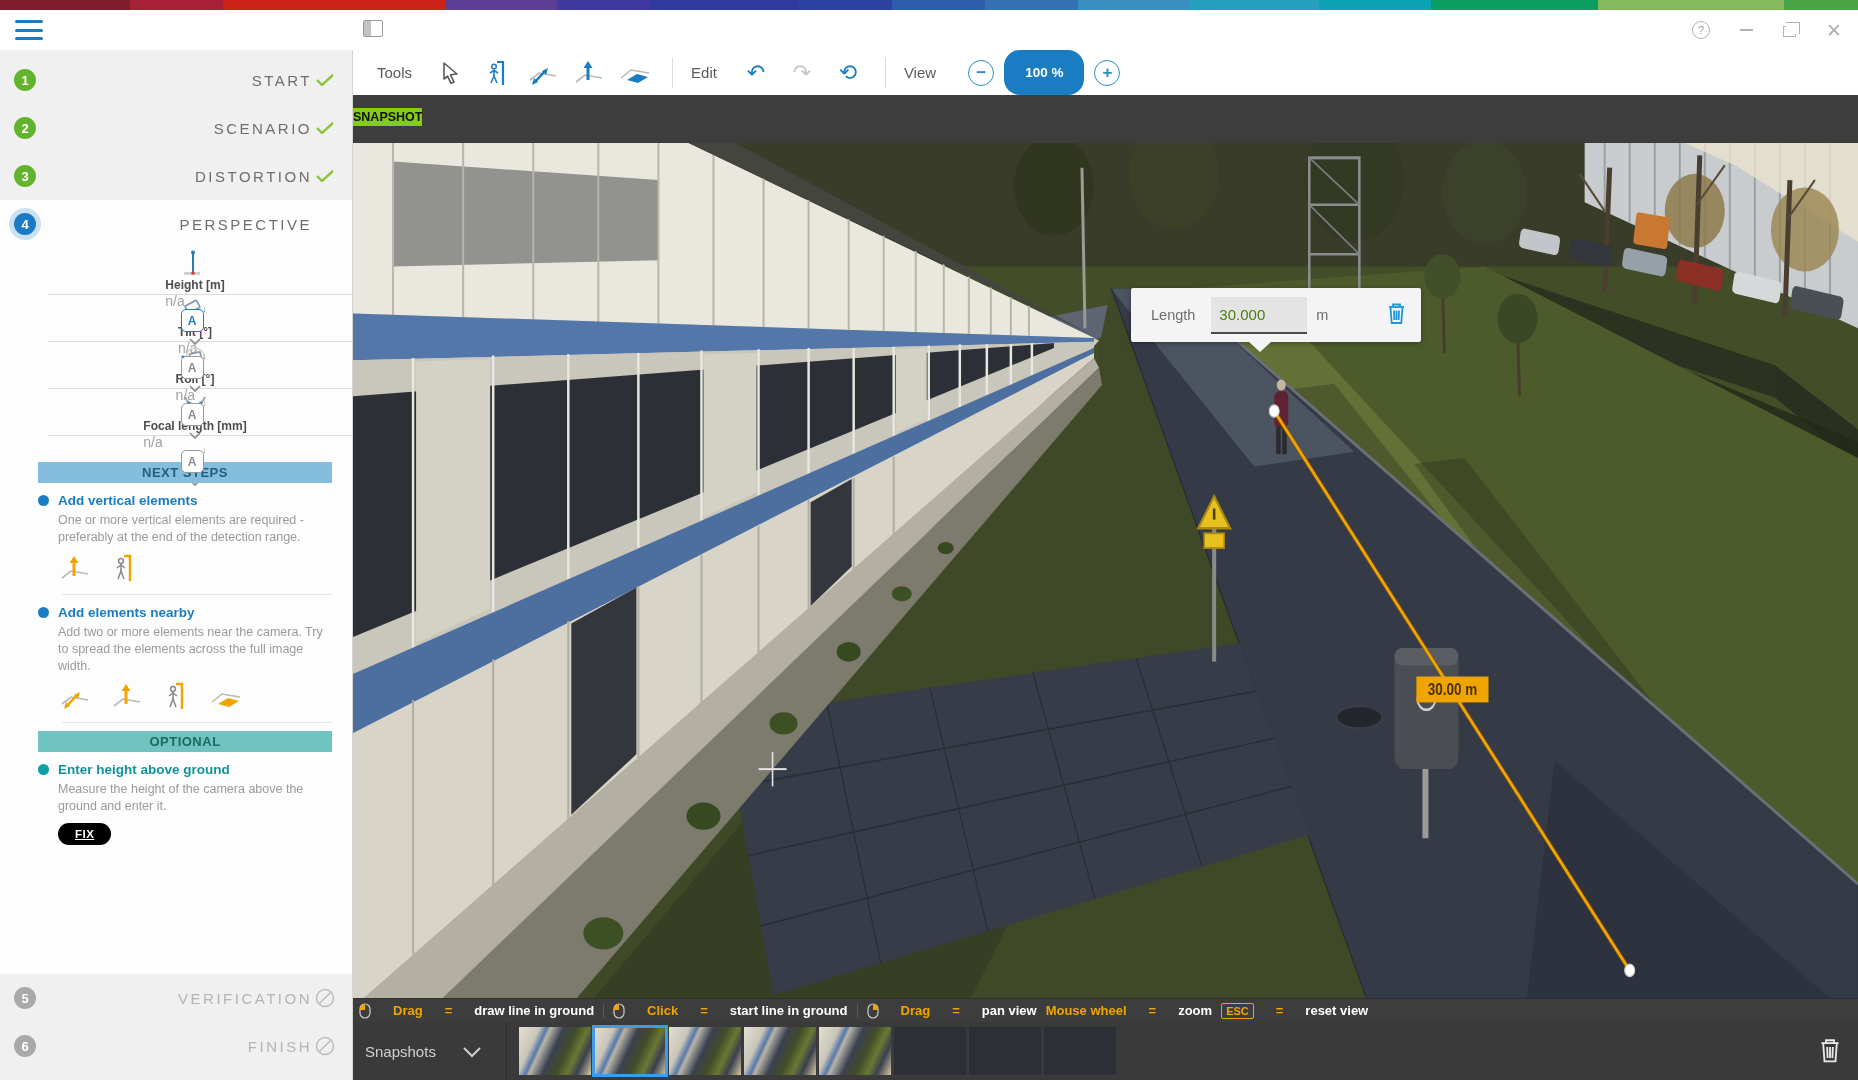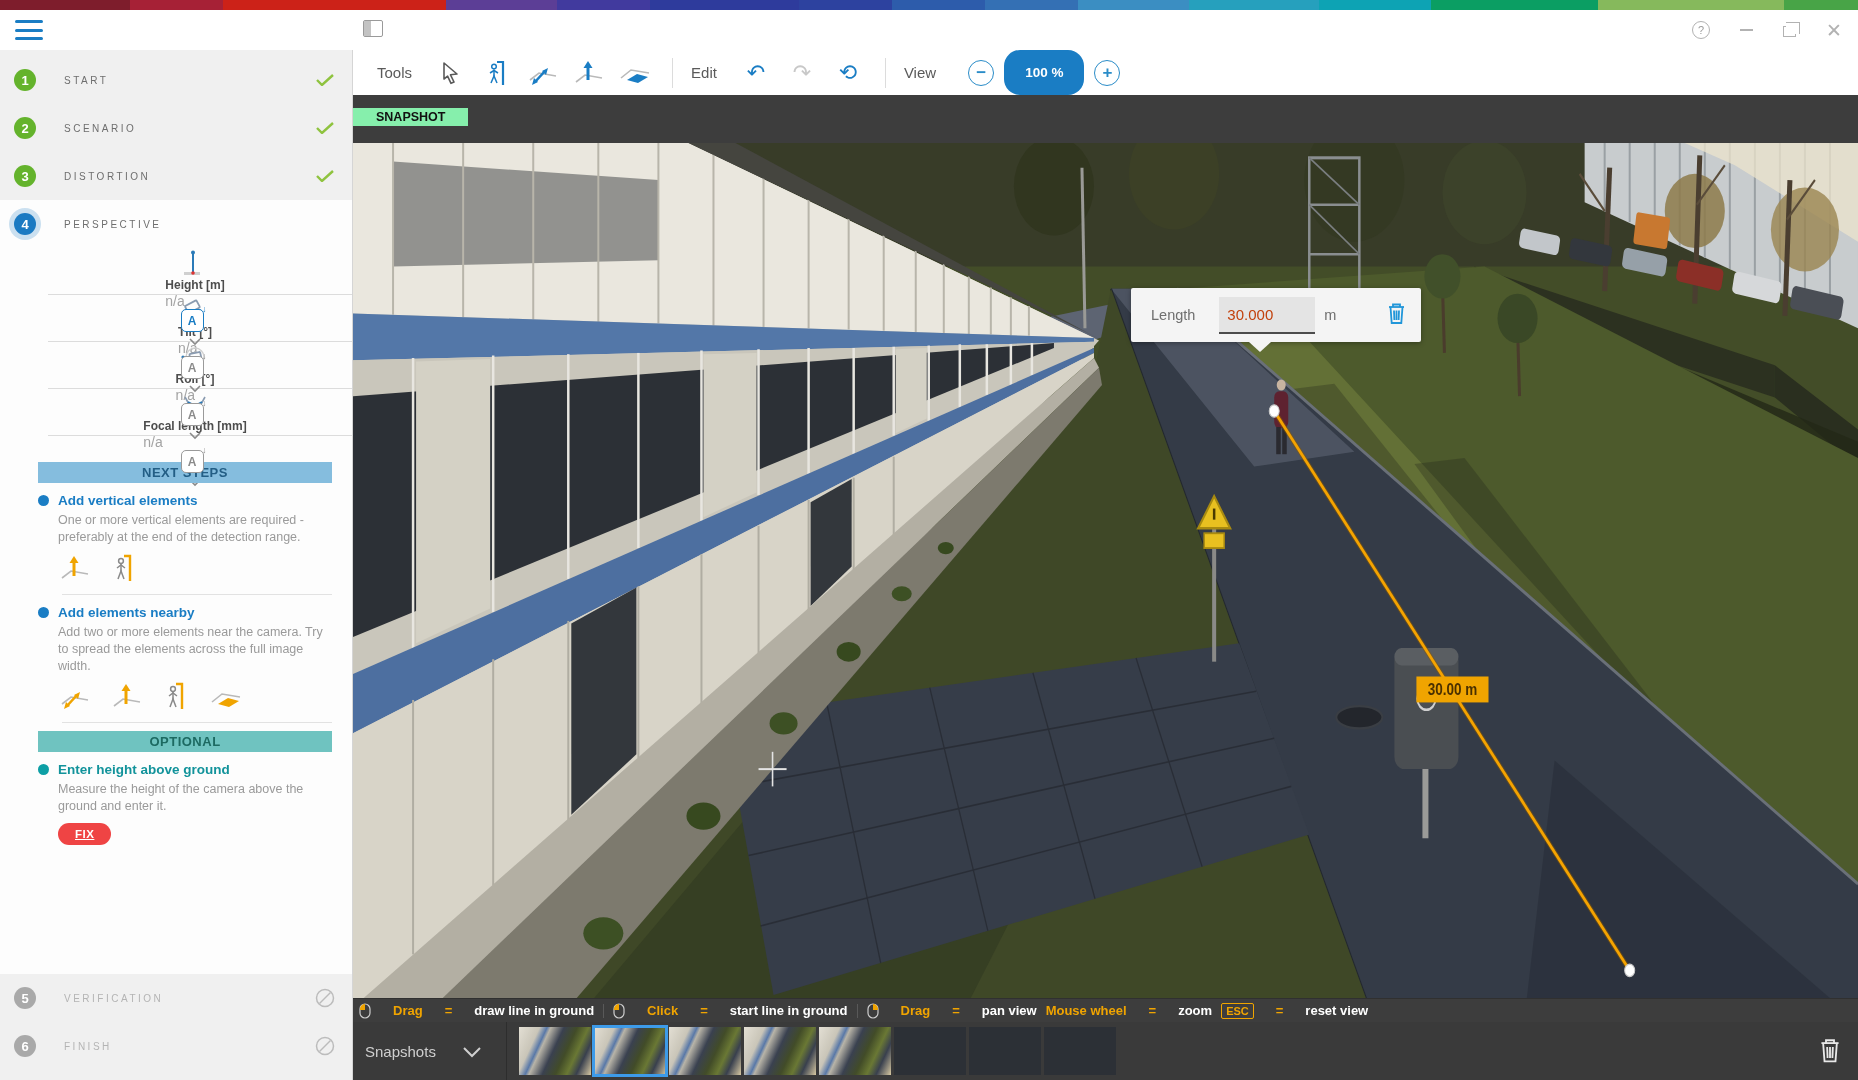--- a/index.html
+++ b/index.html
@@ -36,21 +36,21 @@
 
   
   .sidebar { width:353px; background:#f0f0f0; border-right:1px solid #d5d5d5;
     display:flex; flex-direction:column; }
   .step-row { height:48px; display:flex; align-items:center; padding:0 14px; flex:none; }
   .step-circle { width:22px; height:22px; border-radius:50%; color:#fff; font-size:13px;
     font-weight:bold; display:flex; align-items:center; justify-content:center; flex:none; }
   .step-circle.done { background:#64b32c; }
   .step-circle.active { background:#1b7ac2; box-shadow:0 0 0 5px rgba(27,122,194,.22); }
   .step-circle.disabled { background:#a9a9a9; }
-  .step-label { margin-left:28px; font-size:10px; letter-spacing:2.5px; color:#6e6e6e; flex:1; }
+  .step-label { margin-left:28px; font-size:15px; letter-spacing:2.5px; color:#6e6e6e; flex:1;text-align:right; }
   .step-label.disabled { color:#b4b4b4; }
   .step-status { width:26px; flex:none; display:flex; justify-content:center; }
   .active-section { background:#fdfdfd; flex:1; display:flex; flex-direction:column; min-height:0; }
   .params { padding-left:48px; }
   .param-row { display:flex; align-items:center; height:47px; border-bottom:1px solid #dcdcdc;
     padding-right:10px;flex-direction:column; }
   .param-icon { width:40px; flex:none; display:flex; justify-content:center; }
   .param-texts { flex:1; min-width:0; }
   .param-label { font-size:12px; font-weight:bold; color:#4d4d4d; }
   .param-value { font-size:14px; color:#a3a3a3; margin-top:1px; }
@@ -69,56 +69,56 @@
   .banner.next { background:#85bdde; color:#235e85; }
   .banner.optional { background:#6fc3c0; color:#1d6a62; margin-top:8px; }
   .instr-block { margin:10px 4px 0 24px; }
   .instr-title { display:flex; align-items:center; font-size:13.5px; font-weight:bold; }
   .instr-title .bullet { width:11px; height:11px; border-radius:50%; margin-right:9px; flex:none;}
   .instr-title.blue { color:#1a7dc4; } .instr-title.blue .bullet { background:#1a7dc4; }
   .instr-title.teal { color:#12939b; } .instr-title.teal .bullet { background:#0d9fa5; }
   .instr-desc { font-size:12.5px; color:#9a9a9a; line-height:1.35; margin:4px 0 0 20px; }
   .icon-row { display:flex; gap:22px; margin:8px 0 6px 22px; }
   .hr { height:1px; background:#e2e2e2; margin:8px 0 0 24px; }
-  .fix-btn { display:inline-block; margin:8px 0 0 20px; background:#ef4444; color:#fff;
+  .fix-btn { display:inline-block; margin:8px 0 0 20px; background:#000000; color:#fff;
     font-size:11.5px; font-weight:bold; letter-spacing:.5px; padding:5px 17px; border:none;
     border-radius:13px; cursor:pointer;text-decoration:underline; }
 
   
   .main { flex:1; display:flex; flex-direction:column; min-width:0; }
   .toolbar { height:45px; background:#fff; display:flex; align-items:center; padding-left:24px;
     flex:none; }
   .tb-label { font-size:15px; color:#5a5a5a; margin-right:22px; }
   .tb-btn { width:34px; height:34px; display:flex; align-items:center; justify-content:center;
     margin-right:12px; cursor:pointer; border-radius:4px; }
   .tb-sep { width:1px; height:30px; background:#dcdcdc; margin:0 18px 0 8px; }
   .glyph-btn { font-size:22px; line-height:22px; }
   .glyph-blue { color:#1a7dc4; } .glyph-gray { color:#c8c8c8; }
   .zoom-circle { width:26px; height:26px; border:1.6px solid #2a8cc8; border-radius:50%;
     color:#2a8cc8; font-size:17px; font-weight:bold; display:flex; align-items:center;
     justify-content:center; margin:0 10px; cursor:pointer; background:#fff; }
   .zoom-pill { background:#1a7dc4; color:#fff; font-size:13.5px; font-weight:bold;
     padding:15px 21px; border-radius:16px; border:none; cursor:default; }
 
   .canvas { flex:1; position:relative; background:#3d3d3d; min-height:0; overflow:hidden; }
-  .snapshot-tag { position:absolute; left:0; top:13px; background:#86efac; color:#111;
-    font-size:12.5px; font-weight:bold; padding:2px 23px; z-index:3; }
+  .snapshot-tag { position:absolute; left:0; top:13px; background:#84cc16; color:#111;
+    font-size:12.5px; font-weight:bold; padding:2px 0; z-index:3; }
   .photo { position:absolute; left:0; right:0; top:48px; height:1046px;border-radius:28px; }
   .photo svg { width:100%; height:100%; display:block; }
 
   .length-popup { position:absolute; left:778px; top:193px; width:290px; height:54px;
     background:#f4f4f4; border-radius:2px; box-shadow:0 1px 5px rgba(0,0,0,.35); z-index:4;
     display:flex; align-items:center; padding:0 14px 0 20px; }
   .length-popup::after { content:""; position:absolute; left:118px; bottom:-10px;
     border-left:11px solid transparent; border-right:11px solid transparent;
     border-top:10px solid #f4f4f4; }
   .length-label { font-size:14.5px; color:#6f6f6f; flex:none; }
   .length-input { width:96px; height:37px; background:#e4e4e4; border:none;
-    border-bottom:2px solid #4c4c4c; font-size:15px; color:#c2410c; padding:0 8px;
-    margin-left:24px; font-family:inherit; }
+    border-bottom:2px solid #4c4c4c; font-size:15px; color:#4d7c0f; padding:0 8px;
+    margin-left:16px; font-family:inherit; }
   .length-unit { font-size:14.5px; color:#6f6f6f; margin-left:9px; flex:1; }
 
   .statusbar { height:24px; background:#3d3d3d; border-top:1px solid #303030; display:flex;
     align-items:center; padding-left:6px; gap:9px; flex:none; }
   .hint { display:flex; align-items:center; gap:22px; }
   .hint-key { color:#f0a400; font-size:13px; font-weight:bold; }
   .hint-eq { color:#f0a400; font-size:13px; font-weight:bold; }
   .hint-action { color:#fff; font-size:13px; font-weight:bold; }
   .esc-key { border:1.4px solid #f0a400; color:#f0a400; font-size:11px; font-weight:bold;
     padding:0 4px; line-height:14px; border-radius:2px; }

